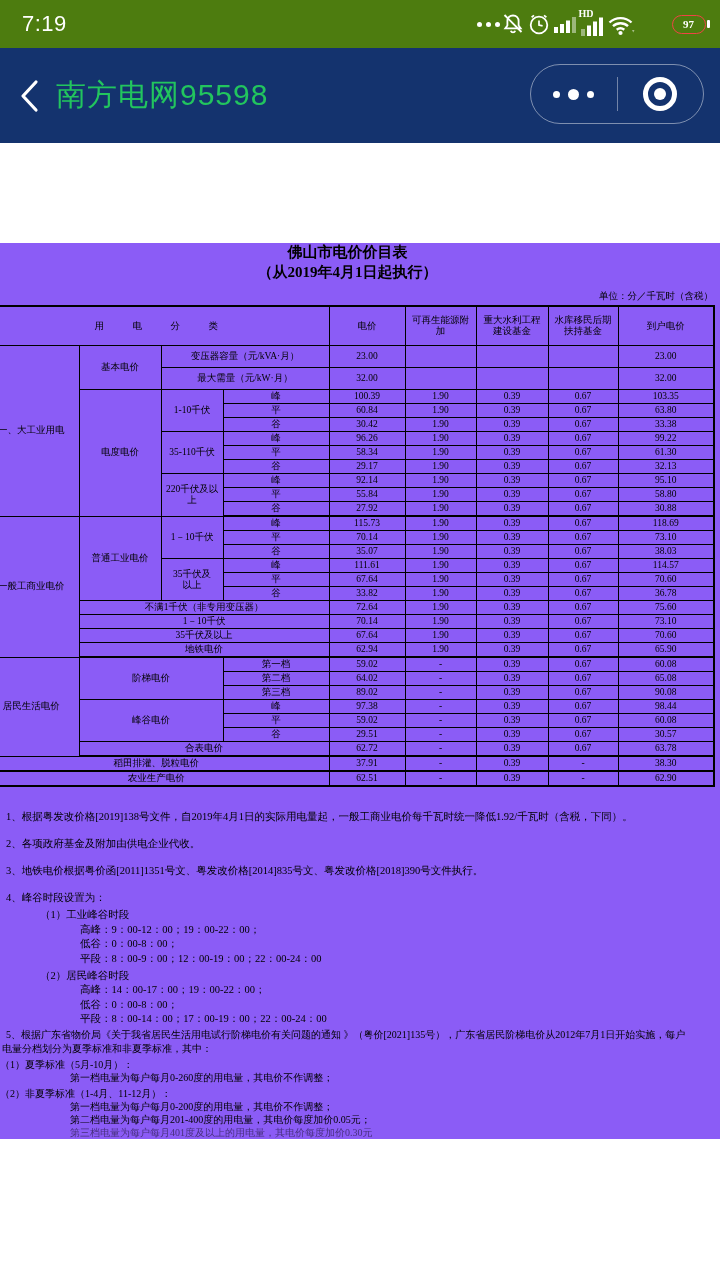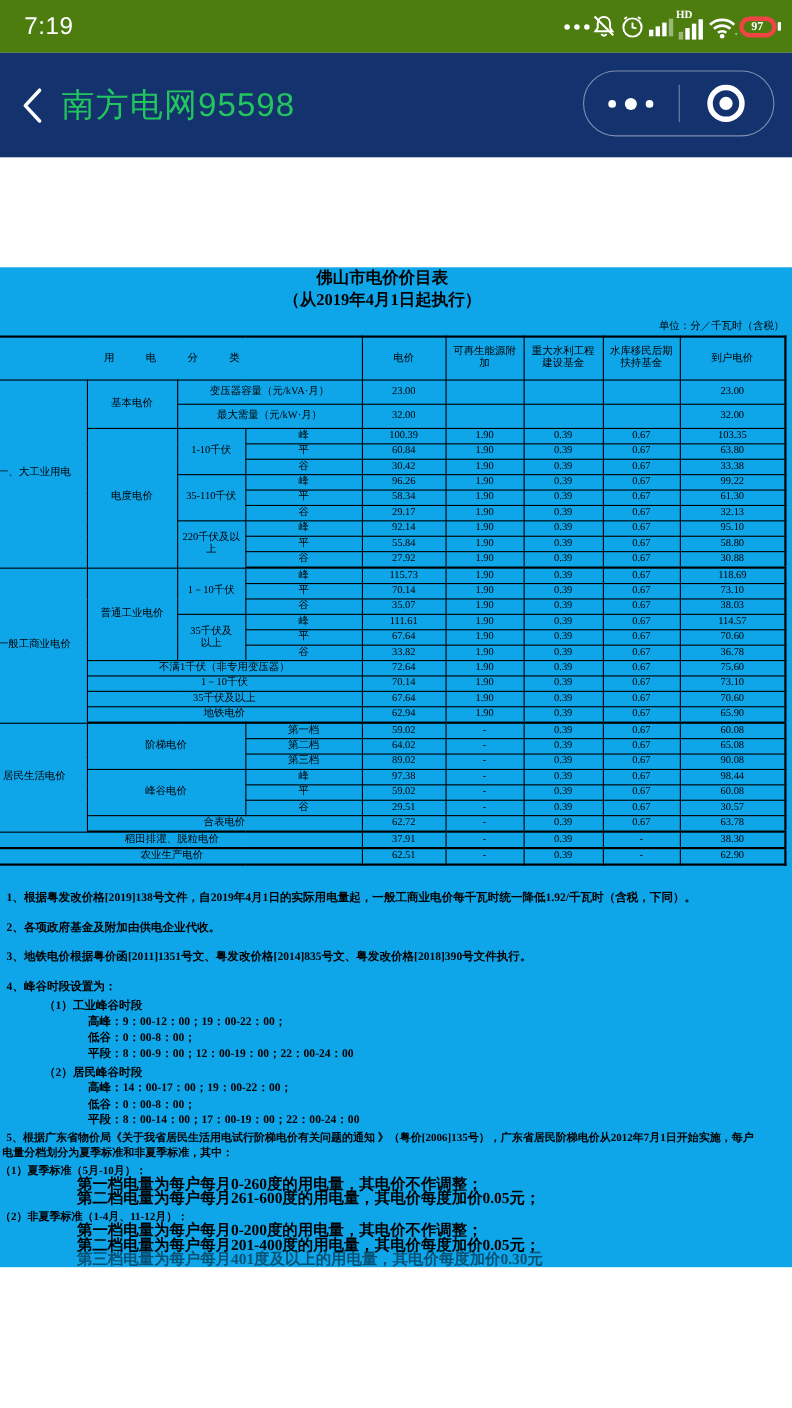--- a/index.html
+++ b/index.html
@@ -6,62 +6,62 @@
   body{width:720px;height:1280px;overflow:hidden;background:#fff;font-family:"Liberation Sans","DejaVu Sans",sans-serif;}
   .screen{position:relative;width:720px;height:1280px;background:#fff;}
 
   
   .statusbar{height:48px;background:#4d7c0f;display:flex;align-items:center;justify-content:space-between;padding:0 10px 0 22px;box-sizing:border-box;}
   .sb-time{color:#fff;font-size:22px;letter-spacing:.5px;}
   .sb-icons{display:flex;align-items:center;gap:0;font-family:Liberation Serif, serif;}
   .sb-dots{display:flex;gap:4px;}
   .sb-dots i{width:5px;height:5px;border-radius:50%;background:#fff;display:block;}
   .battery{display:flex;align-items:center;}
-  .battery .shell{min-width:34px;height:19px;border:4px solid #ef4444;border-radius:10px;display:flex;align-items:center;justify-content:center;color:#fff;font-size:11px;font-weight:bold;padding:0 4px;box-sizing:border-box;}
+  .battery .shell{min-width:34px;height:19px;border:1px solid #ef4444;border-radius:10px;display:flex;align-items:center;justify-content:center;color:#fff;font-size:11px;font-weight:bold;padding:0 4px;box-sizing:border-box;margin-left:36px;}
   .battery .nub{width:3px;height:8px;background:#fff;border-radius:1px;margin-left:1.5px;}
   .hdsig{position:relative;padding-top:6px;}
   .hdsig .hd{position:absolute;top:-3px;left:0;color:#fff;font-size:10px;font-weight:bold;letter-spacing:0;}
 
   
   .navbar{height:95px;background:#14336e;display:flex;align-items:center;position:relative;padding-left:18px;box-sizing:border-box;}
   .nav-title{color:#22c55e;font-size:30px;font-weight:500;margin-left:16px;letter-spacing:1px;}
   .capsule{position:absolute;right:16px;top:16px;width:174px;height:60px;border:1.5px solid rgba(255,255,255,.45);border-radius:30px;display:flex;align-items:center;box-sizing:border-box;}
   .cap-half{flex:1;display:flex;align-items:center;justify-content:center;height:100%;cursor:pointer;}
   .cap-divider{width:1px;height:34px;background:rgba(255,255,255,.4);}
   .cap-dots{display:flex;align-items:center;gap:8px;}
   .cap-dots i{width:7px;height:7px;border-radius:50%;background:#fff;display:block;}
   .cap-dots i.big{width:11px;height:11px;}
   .cap-target{width:34px;height:34px;border:5px solid #fff;border-radius:50%;position:relative;box-sizing:border-box;}
   .cap-target::after{content:"";position:absolute;left:50%;top:50%;width:12px;height:12px;margin:-6px 0 0 -6px;border-radius:50%;background:#fff;}
 
   
-  .content{background:#0ea5e9;color:#111;}
+  .content{background:#8b5cf6;color:#111;}
   .doc{margin-left:-18px;width:731px;font-family:"Liberation Serif","DejaVu Serif",serif;}
   .doc-title1{margin-top:100px;text-align:center;font-size:15px;font-weight:bold;color:#000;}
   .doc-title2{text-align:center;font-size:15px;font-weight:bold;color:#000;margin-top:1px;}
   .unit-note{text-align:right;font-size:9.5px;color:#000;margin:8px 0 2px 0;}
 
   table.price{border-collapse:collapse;table-layout:fixed;width:731px;border:2px solid #000;font-size:9.5px;color:#000;}
   table.price td{border:1px solid #000;text-align:center;vertical-align:middle;padding:0 2px;height:13px;line-height:1.12;white-space:pre-line;overflow:hidden;}
   tr.head td{height:38px;font-size:9.5px;}
   tr.hlg td{height:21px;}
   td.lab{text-align:left;padding-left:5px;}
   td.lab4{text-align:left;padding-left:20px;}
   tr.sec td,td.bb2{border-bottom-width:2px;}
 
   
   .notes{width:716px;font-family:"Liberation Serif","DejaVu Serif",serif;color:#000;margin-top:9px;overflow:hidden;}
-  .note{white-space:nowrap;font-size:10.5px;line-height:13px;font-weight:bold;}
+  .note{white-space:nowrap;font-size:10.5px;line-height:13px;}
   .note.n{margin-top:14px;padding-left:6px;}
   .note.sub{margin-top:4px;padding-left:40px;}
   .note.time{margin-top:1.5px;padding-left:80px;}
   .note.n5{margin-top:4px;padding-left:6px;font-size:10px;line-height:12px;}
   .note.cont{padding-left:2px;font-size:10px;line-height:12px;margin-top:2px;}
   .note.sub5{font-size:10px;line-height:12px;margin-top:4px;}
-  .note.tier{padding-left:70px;font-size:14px;line-height:12px;margin-top:1px;}
+  .note.tier{padding-left:70px;font-size:10px;line-height:12px;margin-top:1px;}
   .note.faded{opacity:.5;}
   svg{display:block;}
 </style>
 </head>
 <body>
 
 <div class="screen">
 
   <div class="statusbar">
     <span class="sb-time">7:19</span>
@@ -436,25 +436,24 @@
         <div class="note n">3、地铁电价根据粤价函[2011]1351号文、粤发改价格[2014]835号文、粤发改价格[2018]390号文件执行。</div>
         <div class="note n">4、峰谷时段设置为：</div>
         <div class="note sub">（1）工业峰谷时段</div>
         <div class="note time">高峰：9：00-12：00；19：00-22：00；</div>
         <div class="note time">低谷：0：00-8：00；</div>
         <div class="note time">平段：8：00-9：00；12：00-19：00；22：00-24：00</div>
         <div class="note sub">（2）居民峰谷时段</div>
         <div class="note time">高峰：14：00-17：00；19：00-22：00；</div>
         <div class="note time">低谷：0：00-8：00；</div>
         <div class="note time">平段：8：00-14：00；17：00-19：00；22：00-24：00</div>
-        <div class="note n5">5、根据广东省物价局《关于我省居民生活用电试行阶梯电价有关问题的通知 》（粤价[2006]135号），广东省居民阶梯电价从2012年7月1日开始实施，每户</div>
+        <div class="note n5">5、根据广东省物价局《关于我省居民生活用电试行阶梯电价有关问题的通知 》（粤价[2021]135号），广东省居民阶梯电价从2012年7月1日开始实施，每户</div>
         <div class="note cont">电量分档划分为夏季标准和非夏季标准，其中：</div>
         <div class="note sub5">（1）夏季标准（5月-10月）：</div>
         <div class="note tier">第一档电量为每户每月0-260度的用电量，其电价不作调整；</div>
-        <div class="note tier">第二档电量为每户每月261-600度的用电量，其电价每度加价0.05元；</div>
         <div class="note sub5">（2）非夏季标准（1-4月、11-12月）：</div>
         <div class="note tier">第一档电量为每户每月0-200度的用电量，其电价不作调整；</div>
         <div class="note tier">第二档电量为每户每月201-400度的用电量，其电价每度加价0.05元；</div>
         <div class="note tier faded">第三档电量为每户每月401度及以上的用电量，其电价每度加价0.30元</div>
       </div>
   </div>
 
 </div>
 
 </body></html>

